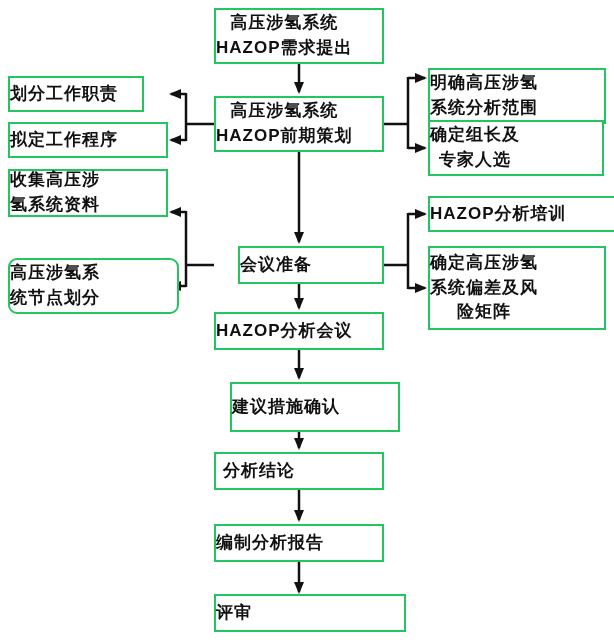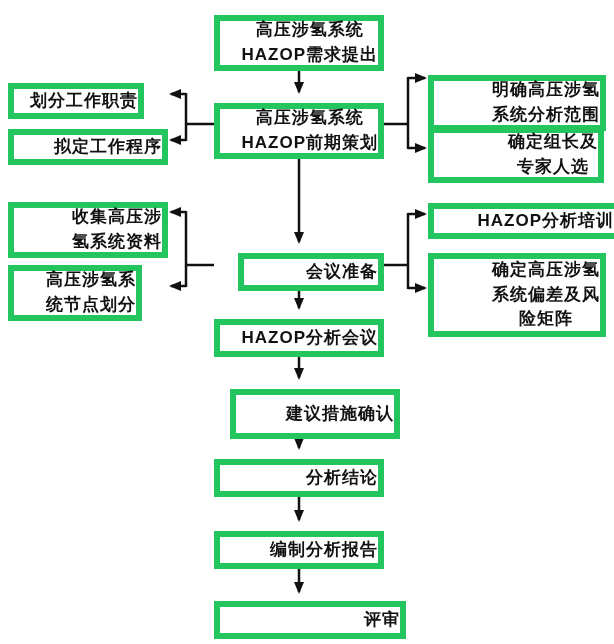--- a/index.html
+++ b/index.html
@@ -19,27 +19,26 @@
     position: absolute;
     left: 0;
     top: 0;
     width: 614px;
     height: 644px;
     z-index: 1;
   }
   .node {
     position: absolute;
     box-sizing: border-box;
-    border: 6px solid #22c55e;
+    border: 2px solid #22c55e;
     background: #ffffff;
     display: flex;
     align-items: center;
-    justify-content: flex-end;
+    justify-content: flex-start;
     z-index: 2;
-    margin-top: 7px;
   }
   .node .label {
     display: block;
     text-align: center;
     white-space: pre-line;
     font-weight: 700;
     font-size: 17px;
     line-height: 1.45;
     color: #111111;
     letter-spacing: 1px;
@@ -123,26 +122,26 @@
   </div>
 
   <div class="node" style="left:8px; top:76px; width:136px; height:36px;">
     <span class="label">划分工作职责</span>
   </div>
 
   <div class="node" style="left:8px; top:122px; width:160px; height:36px;">
     <span class="label">拟定工作程序</span>
   </div>
 
-  <div class="node" style="left:8px; top:195px; width:160px; height:56px;">
+  <div class="node" style="left:8px; top:169px; width:160px; height:48px;">
     <span class="label">收集高压涉
 氢系统资料</span>
   </div>
 
-  <div class="node" style="left:8px; top:258px; width:134px; height:56px;">
+  <div class="node" style="left:8px; top:258px; width:171px; height:56px;border-radius:9px;">
     <span class="label">高压涉氢系
 统节点划分</span>
   </div>
 
   <div class="node" style="left:428px; top:68px; width:178px; height:56px;">
     <span class="label">明确高压涉氢
 系统分析范围</span>
   </div>
 
   <div class="node" style="left:428px; top:120px; width:176px; height:56px;">

